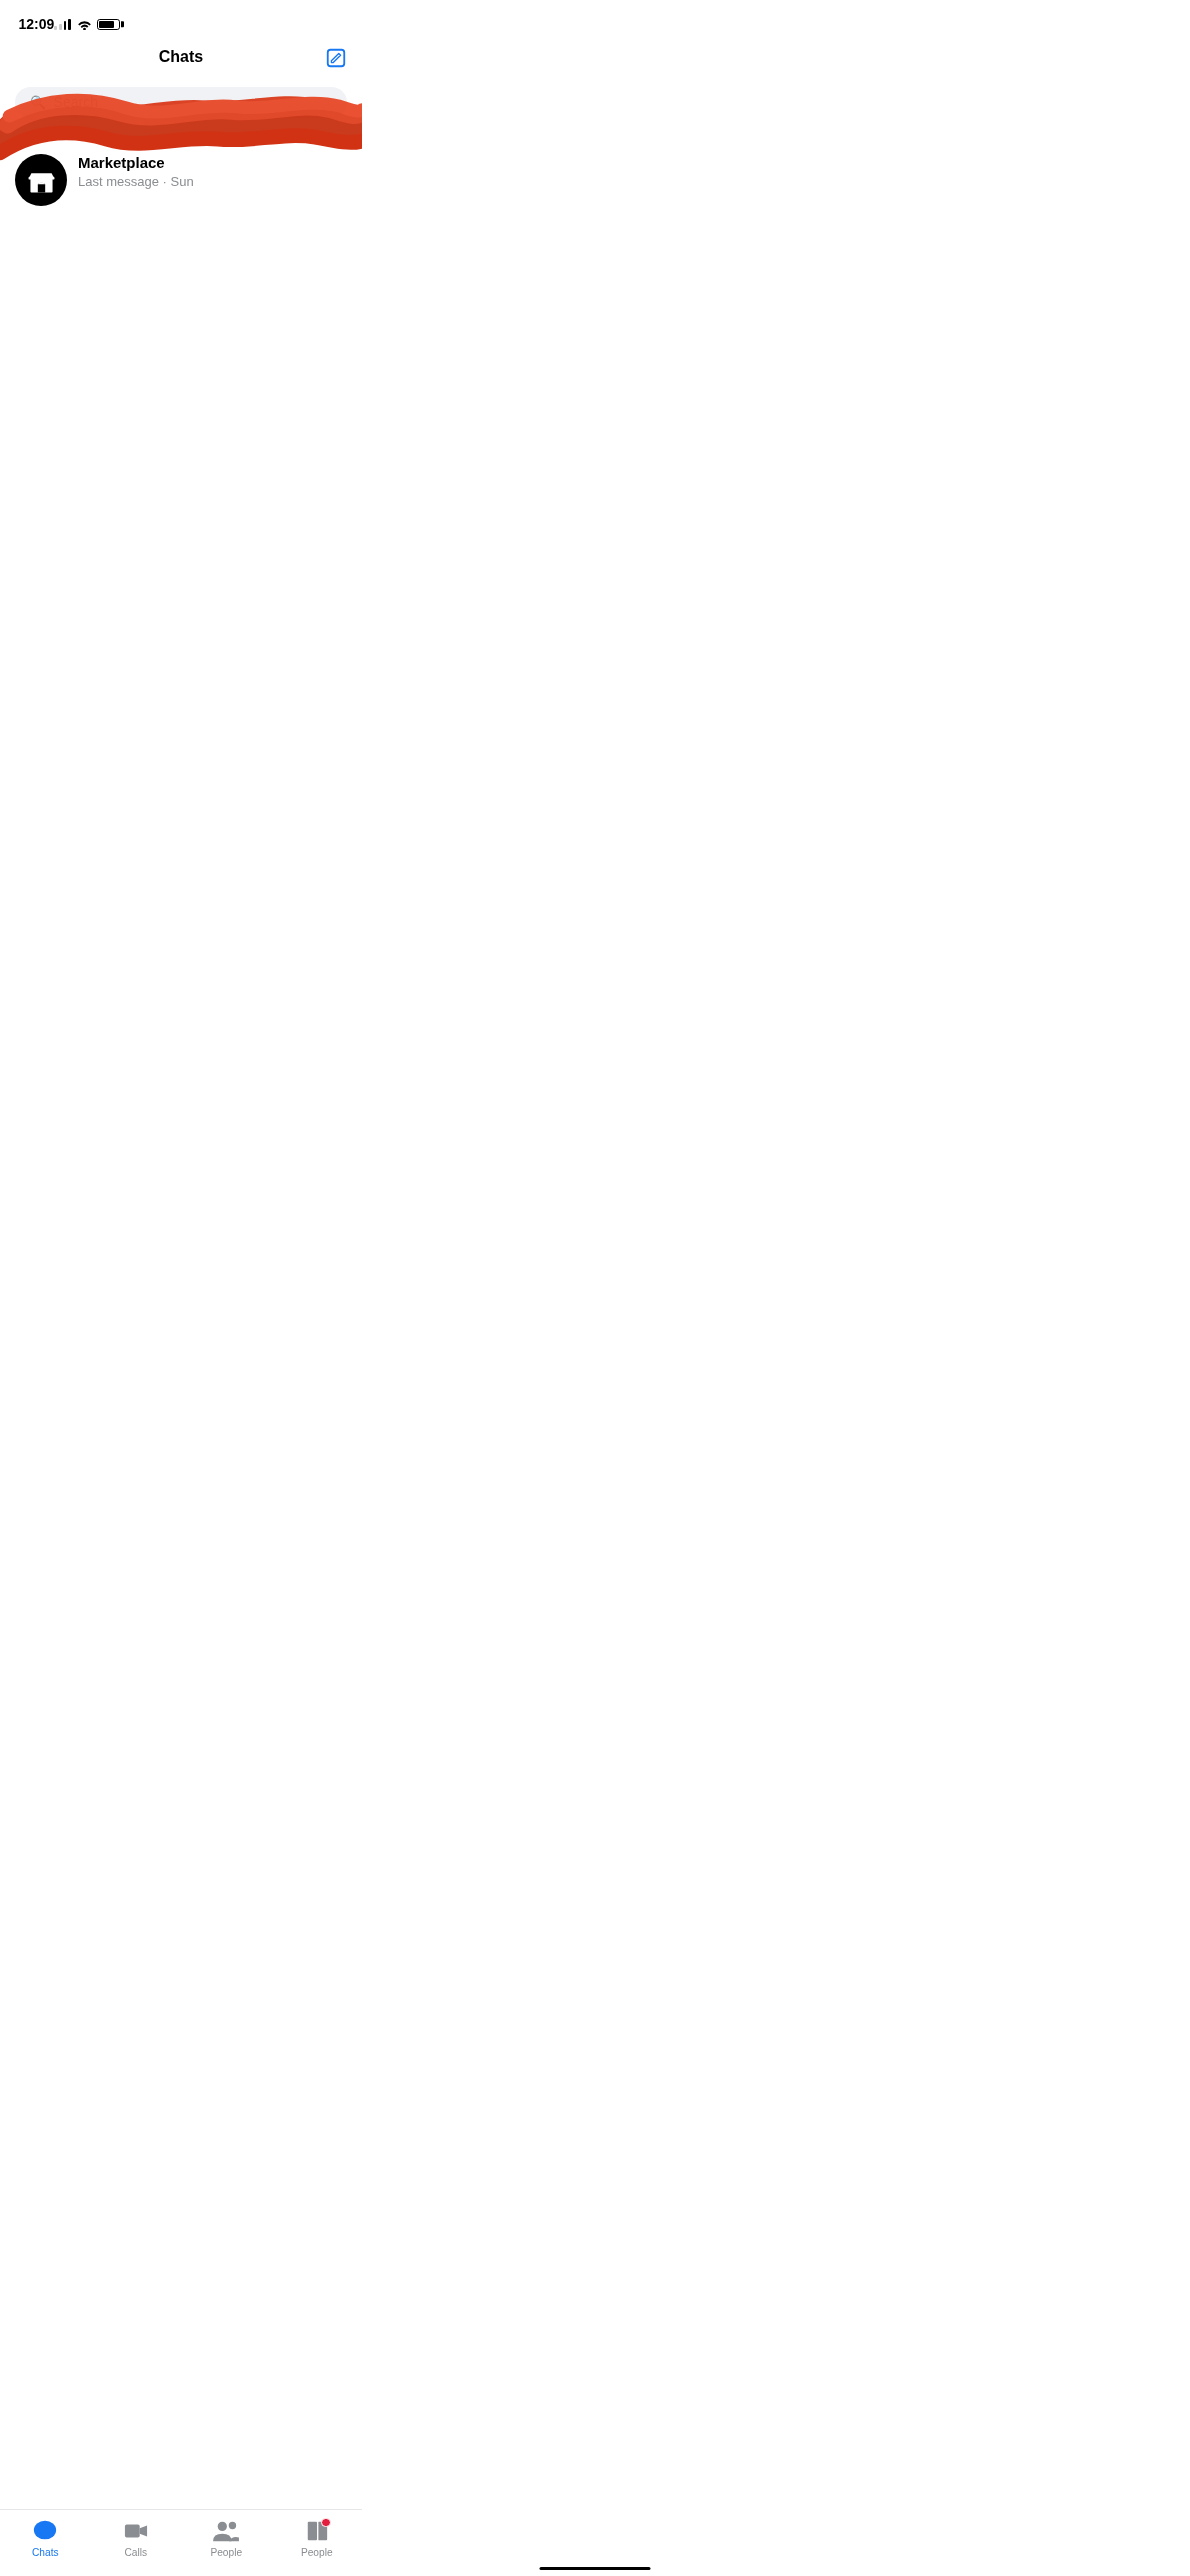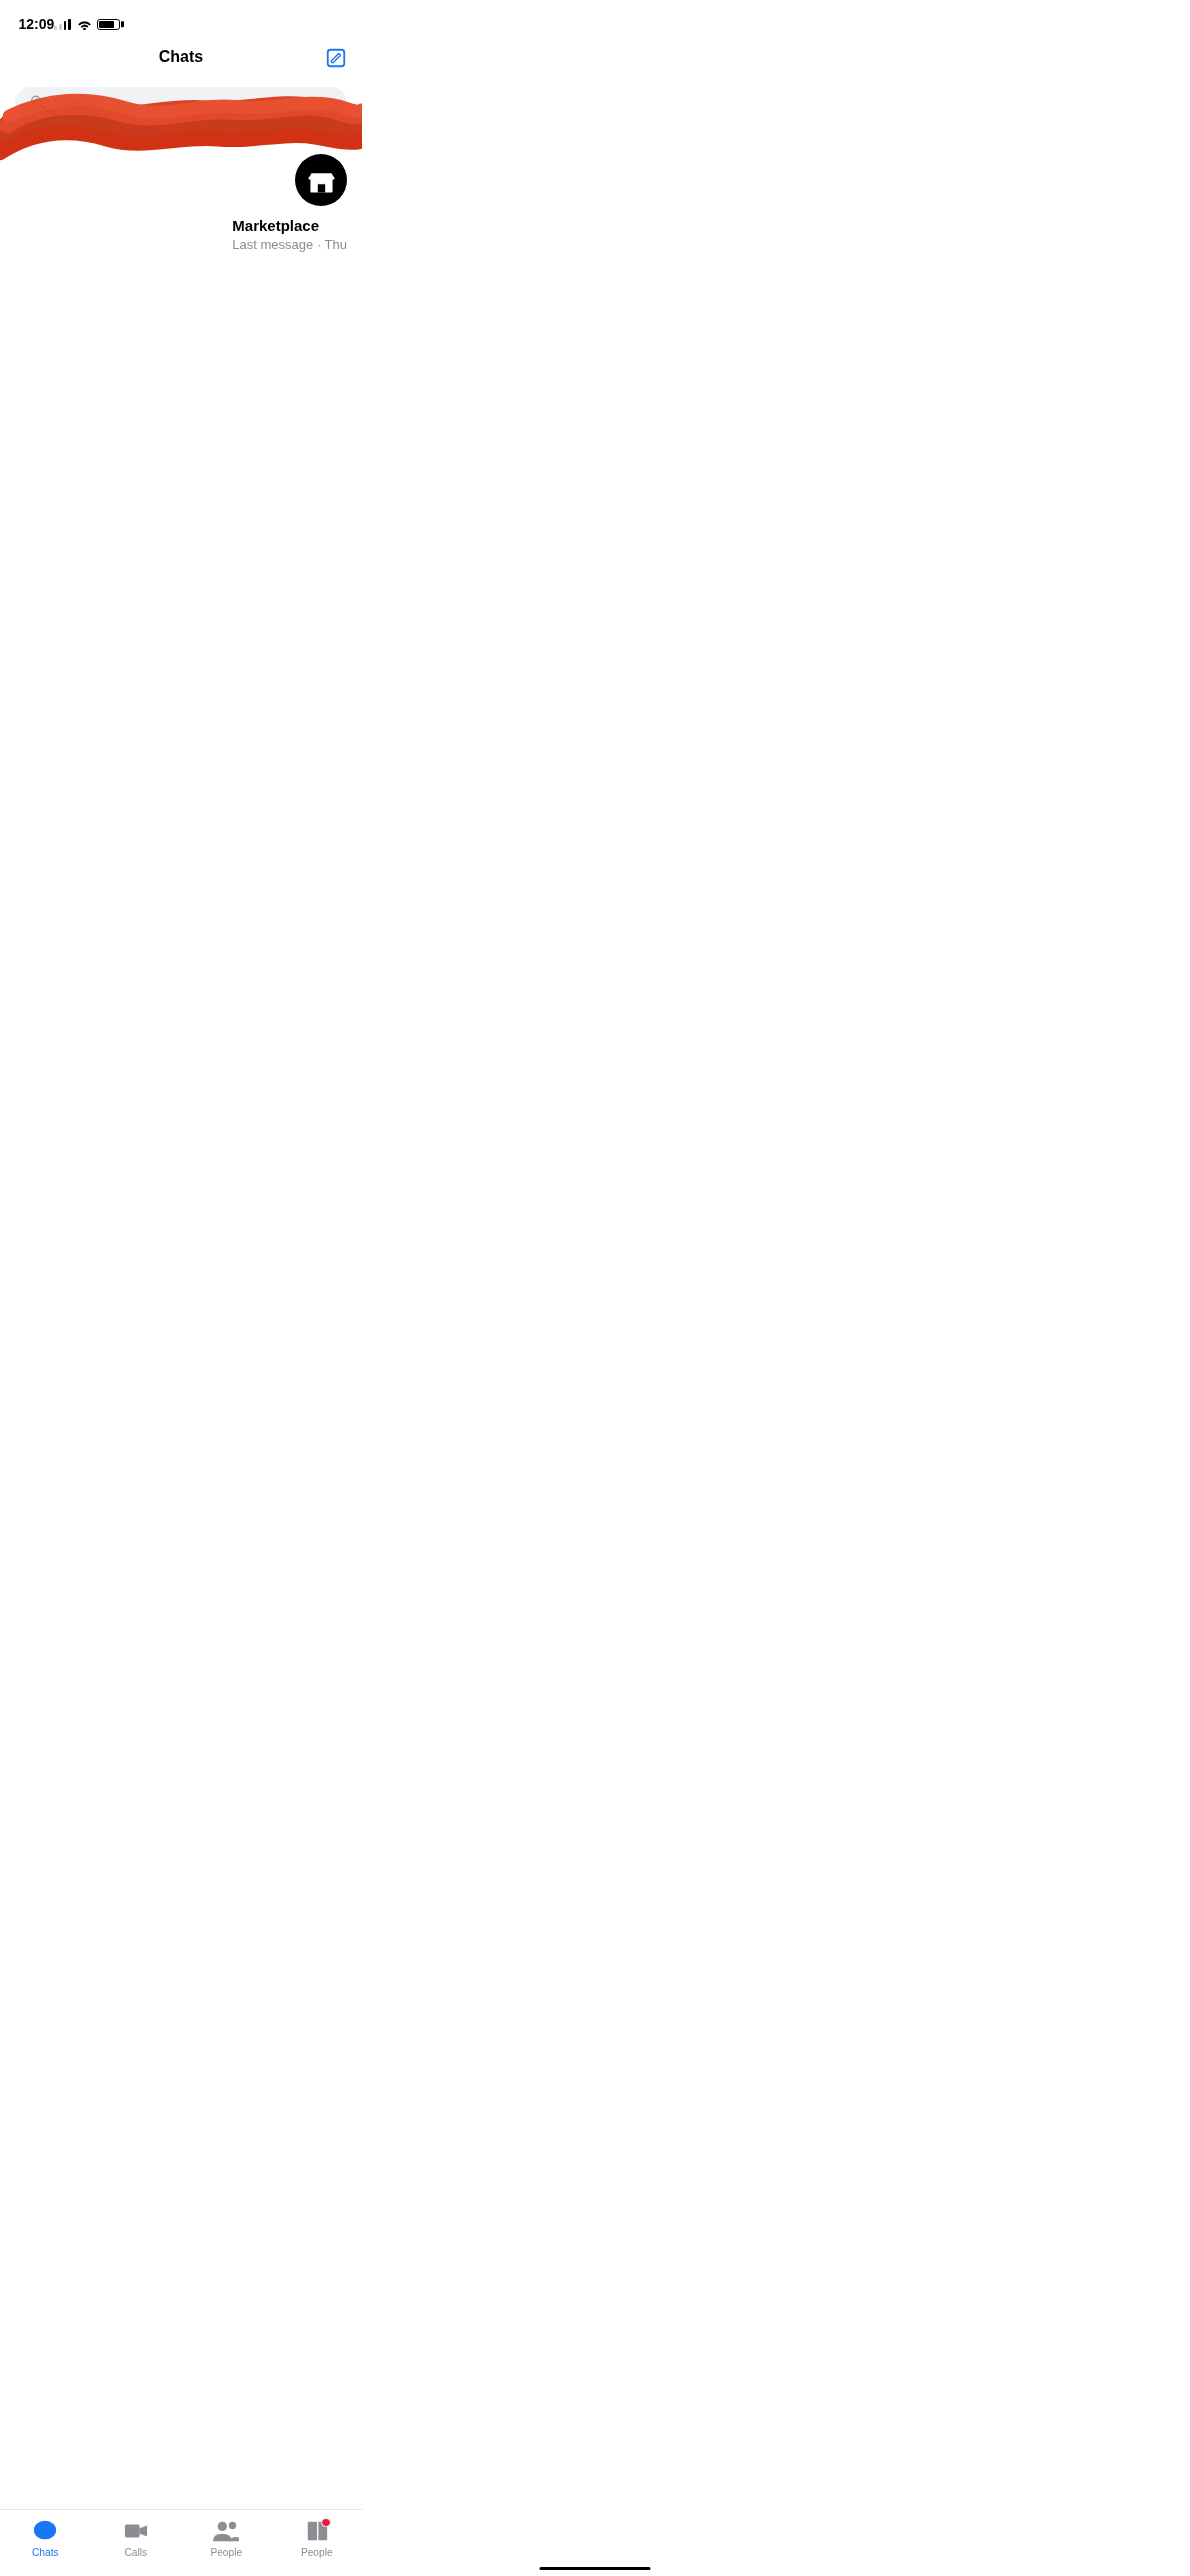--- a/index.html
+++ b/index.html
@@ -159,25 +159,24 @@
       font-size: 14px;
     }
 
     
     .chat-list {
       padding: 0 15px;
     }
 
     .chat-item {
       display: flex;
-      align-items: flex-end;
+      align-items: flex-start;
       padding: 11px 0;
       gap: 11px;
       cursor: pointer;
-      flex-direction: column;
     }
 
     .chat-avatar {
       width: 52px;
       height: 52px;
       border-radius: 50%;
       background: #000;
       flex-shrink: 0;
       display: flex;
       align-items: center;
@@ -328,21 +327,21 @@
 
         <path d="M15 32 L15 23 Q19 20 23 23 L23 32" fill="black"></path>
         <path d="M15 23 Q19 19 23 23" fill="white"></path>
 
         <path d="M5 17 L8 11 L30 11 L33 17 Z" fill="white"></path>
         <rect x="5" y="15" width="28" height="3" rx="1" fill="white"></rect>
       </svg>
     </div>
     <div class="chat-info">
       <div class="chat-name">Marketplace</div>
-      <div class="chat-preview">Last message · Thu</div>
+      <div class="chat-preview">Last message · Sun</div>
     </div>
   </div>
 </div>
 
 <div class="tab-bar">
 
   <div class="tab-item">
     <div class="tab-icon active">
       <svg width="26" height="26" viewBox="0 0 28 28">
         <ellipse cx="14" cy="13" rx="12" ry="10" fill="#1877f2"></ellipse>

